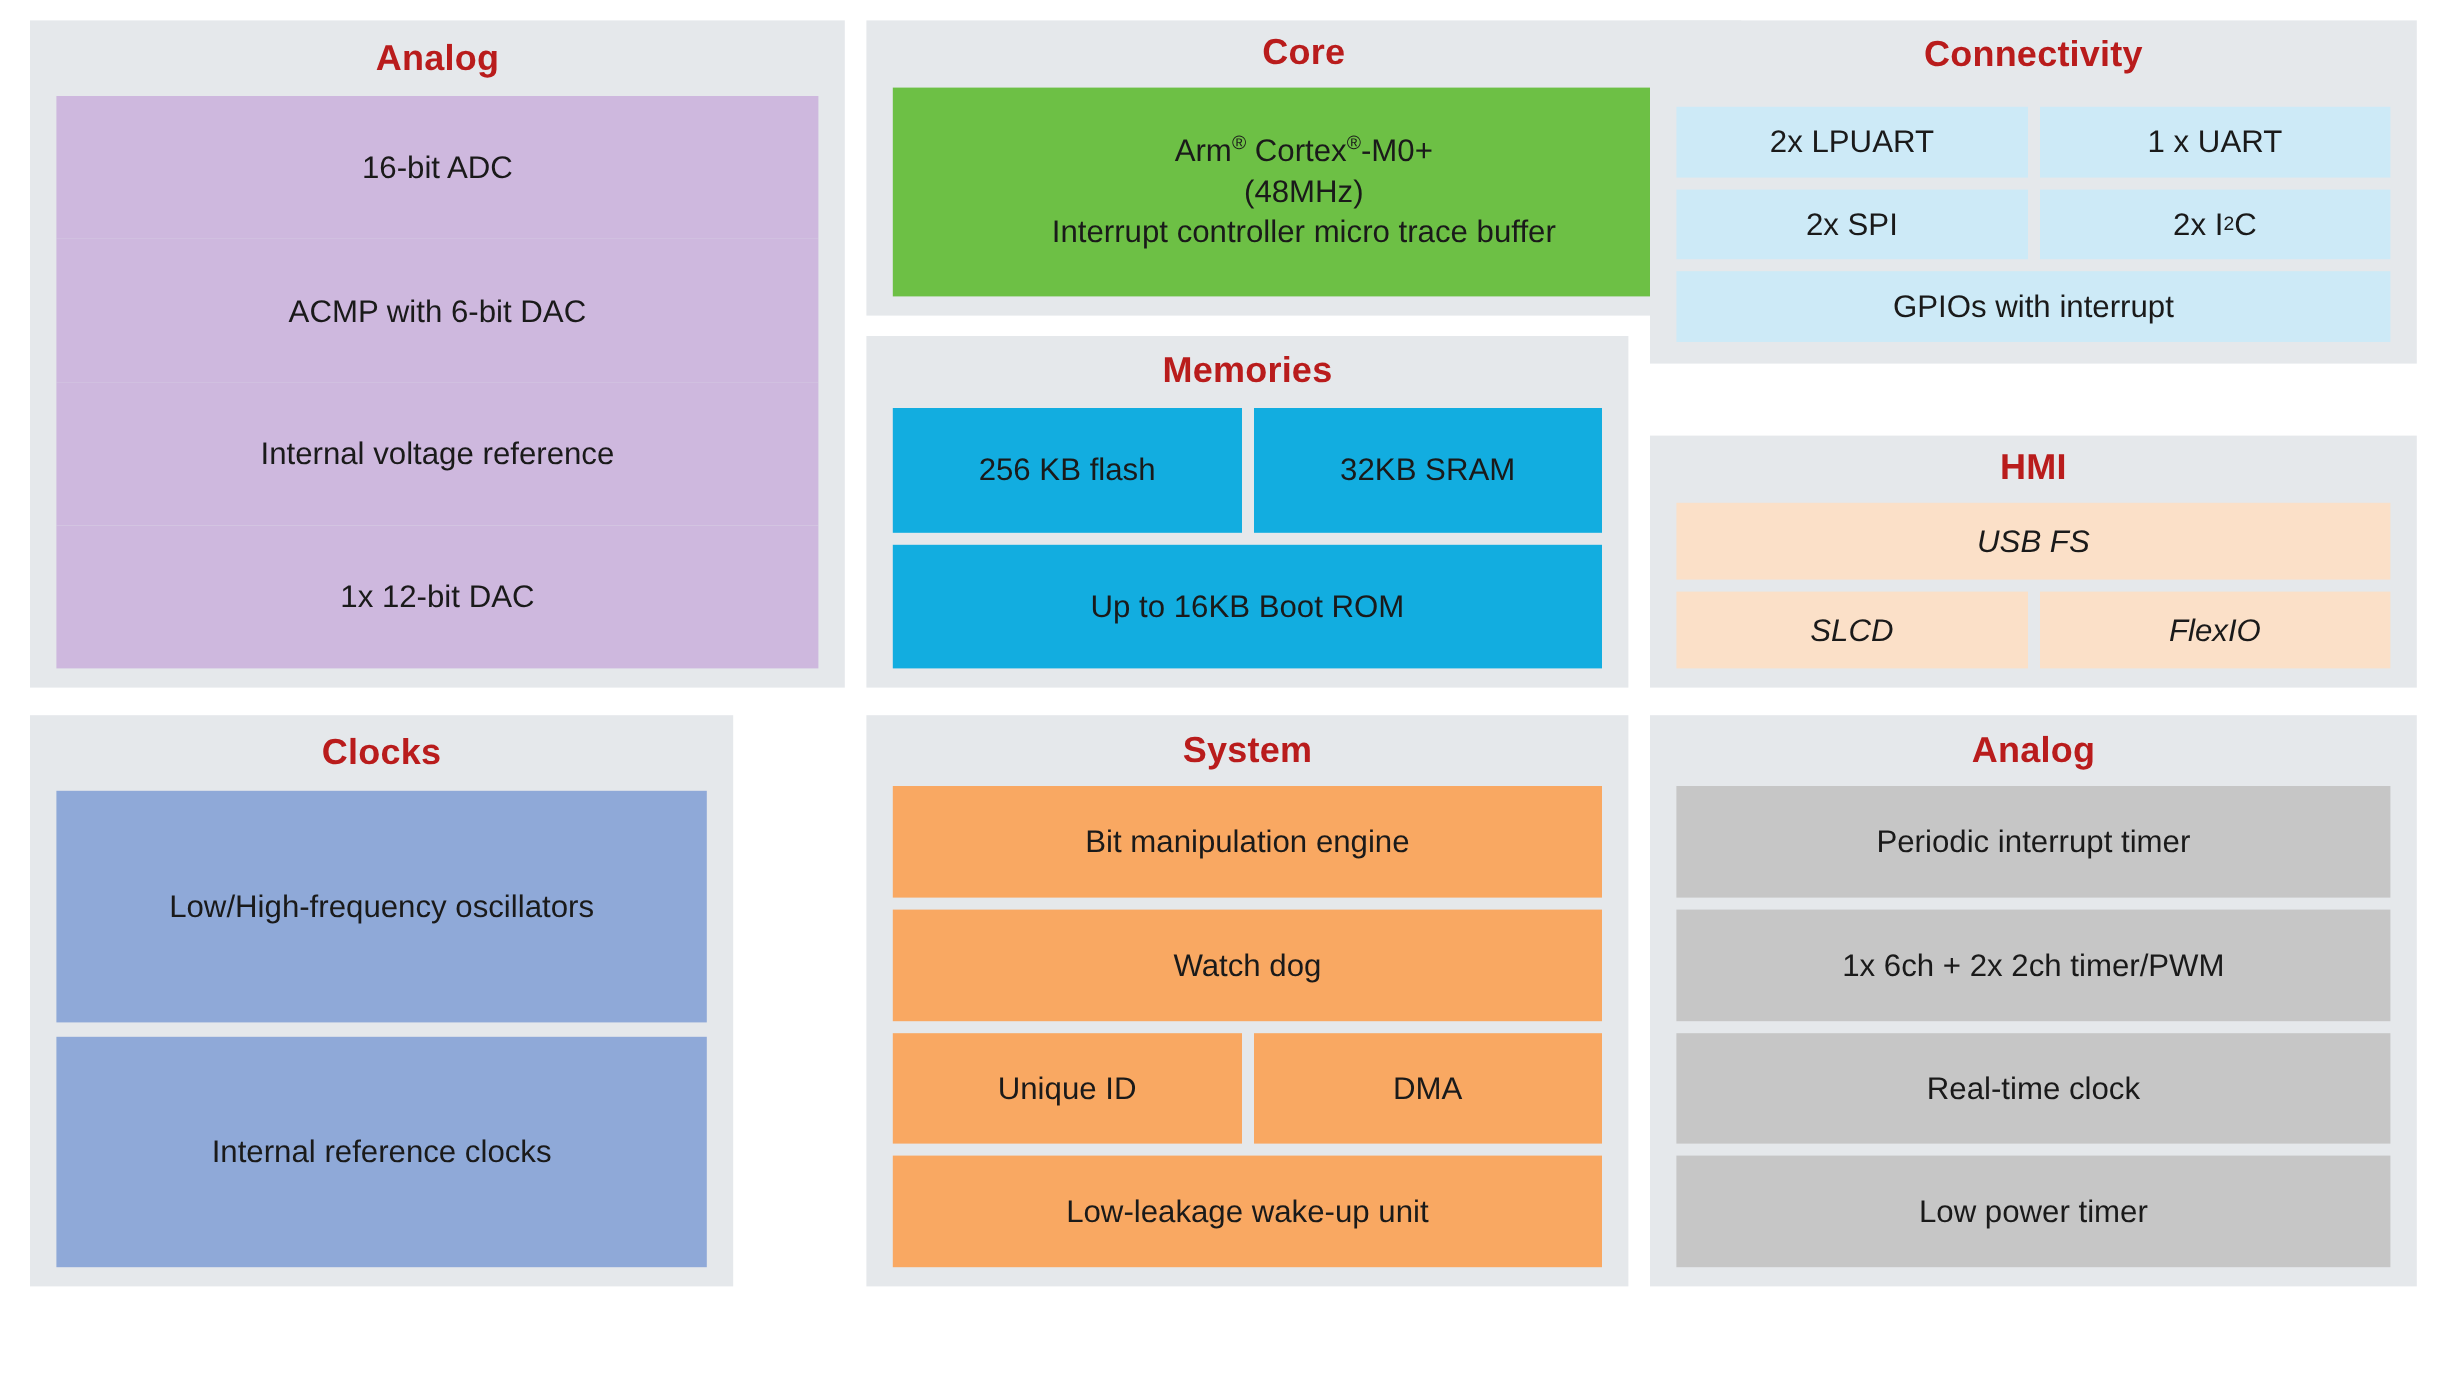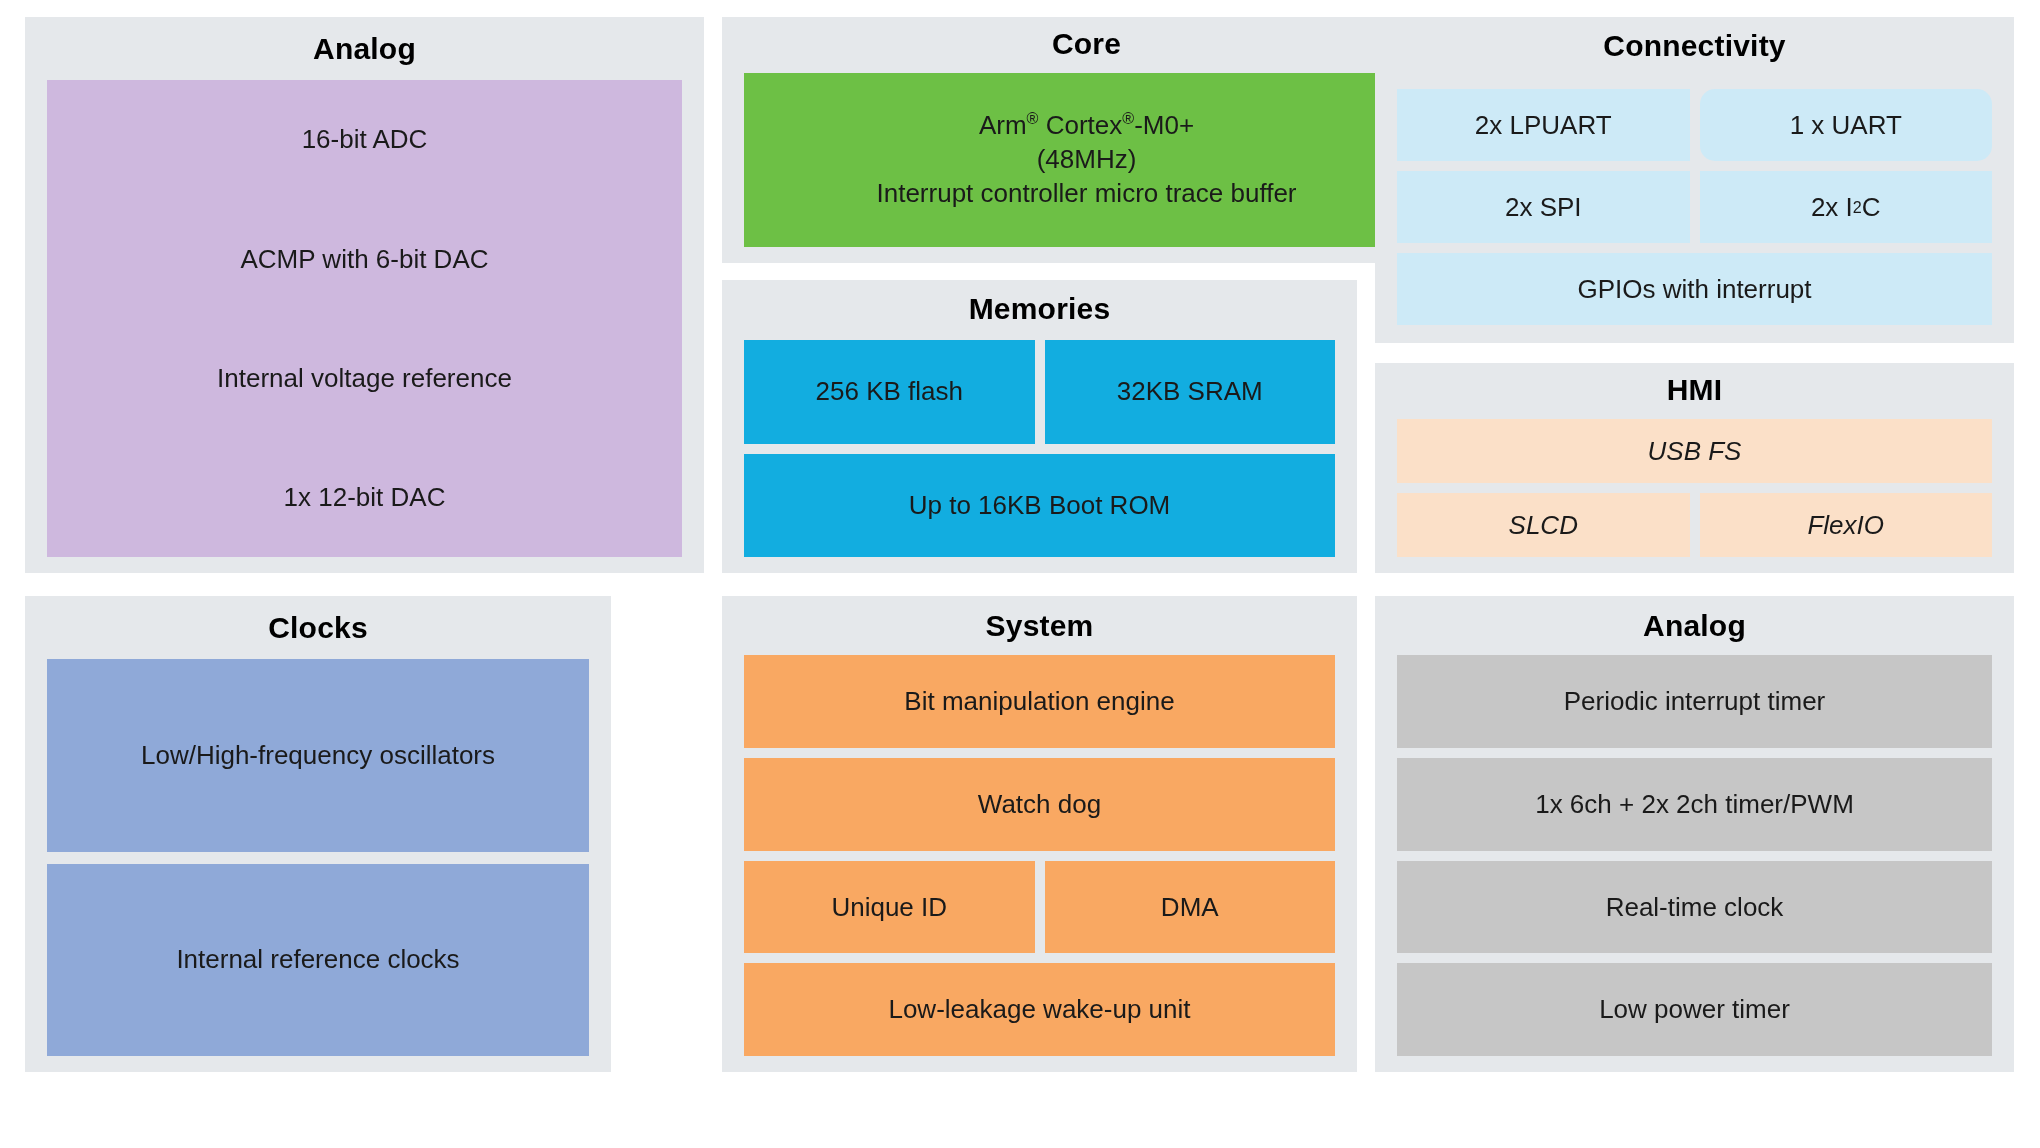--- a/index.html
+++ b/index.html
@@ -27,21 +27,21 @@
   .panel {
     position: absolute;
     background: #e5e8eb;
     box-sizing: border-box;
     display: flex;
     flex-direction: column;
   }
   .panel-title {
     text-align: center;
     font-weight: bold;
-    color: #000000;
+    color: #b91c1c;
     font-size: 30px;
     line-height: 1.0;
     letter-spacing: 0.2px;
     flex: 0 0 auto;
   }
   .panel-body {
     flex: 1 1 auto;
     display: flex;
     flex-direction: column;
     box-sizing: border-box;
@@ -84,21 +84,21 @@
     vertical-align: super;
     line-height: 0;
   }
 
   
   #panel-analog       { left: 25px;   top: 17px;   width: 679px; height: 556px; }
   #panel-clocks       { left: 25px;   top: 596px;  width: 586px; height: 476px; }
   #panel-core         { left: 722px;  top: 17px;   width: 729px; height: 246px; }
   #panel-memories     { left: 722px;  top: 280px;  width: 635px; height: 293px; }
   #panel-system       { left: 722px;  top: 596px;  width: 635px; height: 476px; }
-  #panel-connectivity { left: 1375px; top: 17px;   width: 639px; height: 326px; gap: 12px; }
+  #panel-connectivity { left: 1375px; top: 17px;   width: 639px; height: 286px; gap: 12px; }
   #panel-hmi          { left: 1375px; top: 363px;  width: 639px; height: 210px; }
   #panel-timers       { left: 1375px; top: 596px;  width: 639px; height: 476px; }
 </style>
 </head>
 <body>
 
 <div id="diagram">
 
   <section class="panel" id="panel-analog" style="padding:17px 22px 16px 22px;">
     <div class="panel-title">Analog</div>
@@ -132,21 +132,21 @@
         <div class="block c-memory" style="flex:1 1 0;">Up to 16KB Boot ROM</div>
       </div>
     </div>
   </section>
 
   <section class="panel" id="panel-connectivity" style="padding:14px 22px 18px 22px;">
     <div class="panel-title">Connectivity</div>
     <div class="panel-body" style="margin-top:16px; gap:10px;">
       <div class="row" style="flex:1 1 0; gap:10px;">
         <div class="block c-connectivity" style="flex:1 1 0;">2x LPUART</div>
-        <div class="block c-connectivity" style="flex:1 1 0;border-radius:15px;">1 x UART</div>
+        <div class="block c-connectivity" style="flex:1 1 0;">1 x UART</div>
       </div>
       <div class="row" style="flex:1 1 0; gap:10px;">
         <div class="block c-connectivity" style="flex:1 1 0;">2x SPI</div>
         <div class="block c-connectivity" style="flex:1 1 0;"><span>2x I</span><sup>2</sup><span>C</span></div>
       </div>
       <div class="row" style="flex:1 1 0;">
         <div class="block c-connectivity" style="flex:1 1 0;">GPIOs with interrupt</div>
       </div>
     </div>
   </section>

